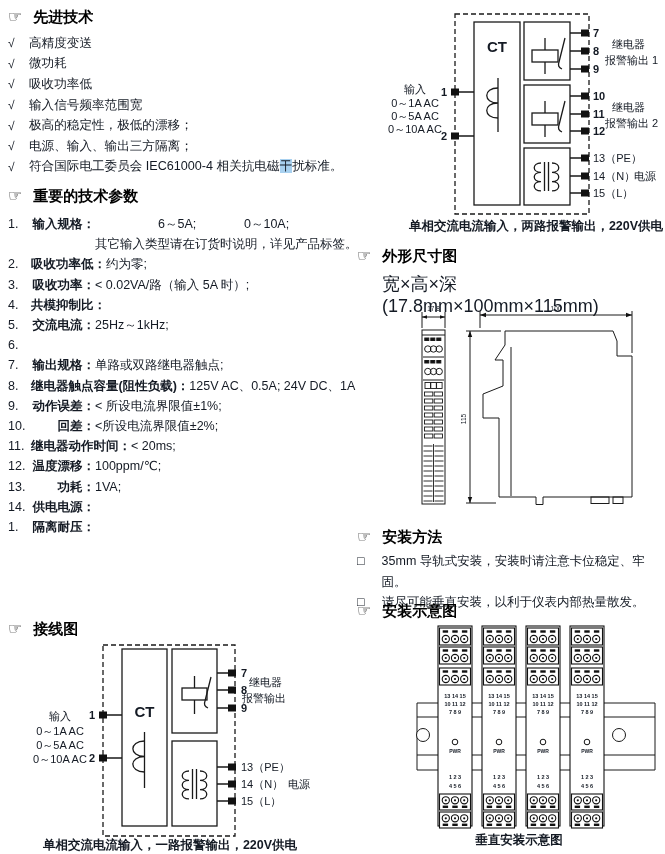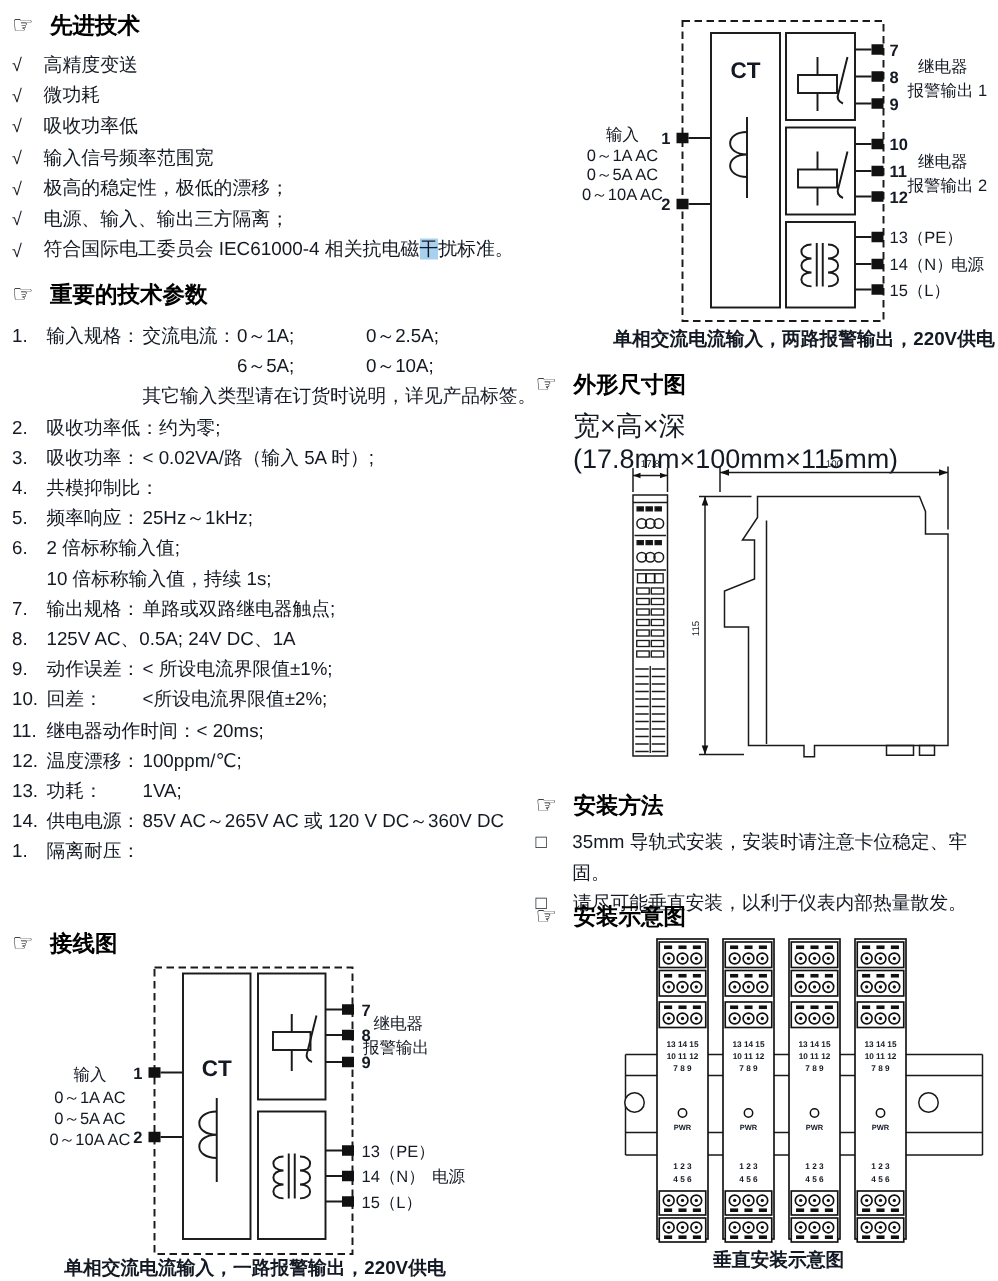--- a/index.html
+++ b/index.html
@@ -8,21 +8,21 @@
   .sec-h{position:absolute;display:flex;align-items:baseline;gap:11px;
          font-weight:bold;font-size:15px;color:#000;}
   .sec-h .hand{font-size:16px;font-family:"DejaVu Sans",sans-serif;}
   .features{position:absolute;left:8px;top:33px;font-size:12.6px;}
   .feat{display:flex;height:20.6px;align-items:center;}
   .feat .tick{width:21px;font-size:12px;}
   .hl{background:#a8d1f0;}
   .params{position:absolute;left:8px;top:214px;width:350px;font-size:12.5px;line-height:20.2px;}
   .prow{display:flex;}
   .pnum{width:23px;flex:none;}
-  .plabel{font-weight:normal;flex:none;min-width:64px;white-space:nowrap;}
+  .plabel{font-weight:bold;flex:none;min-width:64px;white-space:nowrap;text-align:right;}
   .pval{flex:1;}
   .rline{display:flex;}
   .rpre{width:63px;flex:none;}
   .rca{width:86px;flex:none;}
   .itext{position:absolute;font-size:18px;}
   .install-items{position:absolute;left:357px;top:551px;font-size:12.5px;line-height:20.5px;}
   .ii{display:flex;}
   .ii .bx{width:25px;}
   svg.diag{position:absolute;font-family:inherit;}
   svg text{fill:#141a24;}
@@ -72,25 +72,20 @@
     <span class="hand">☞</span>
     <span>重要的技术参数</span>
   </div>
 
   <div class="params">
     <div class="prow">
       <span class="pnum">1.</span>
       <span class="plabel">输入规格：</span>
       <div class="pval">
         <div class="rline">
-            <span class="rpre">交流电流：</span>
-            <span class="rca">0～1A;</span>
-            <span>0～2.5A;</span>
-          </div>
-        <div class="rline">
             <span class="rpre"></span>
             <span class="rca">6～5A;</span>
             <span>0～10A;</span>
           </div>
         <div>其它输入类型请在订货时说明，详见产品标签。</div>
       </div>
     </div>
     <div class="prow">
         <span class="pnum">2.</span>
         <span class="plabel">吸收功率低：</span>
@@ -100,37 +95,34 @@
         <span class="pnum">3.</span>
         <span class="plabel">吸收功率：</span>
         <span class="pval">&lt; 0.02VA/路（输入 5A 时）;</span>
       </div>
     <div class="prow">
         <span class="pnum">4.</span>
         <span class="plabel">共模抑制比：</span>
       </div>
     <div class="prow">
         <span class="pnum">5.</span>
-        <span class="plabel">频率响应：</span>
+        <span class="plabel">交流电流：</span>
         <span class="pval">25Hz～1kHz;</span>
       </div>
     <div class="prow">
       <span class="pnum">6.</span>
-      <div class="pval">
-        <div>2 倍标称输入值;</div>
-        <div>10 倍标称输入值，持续 1s;</div>
-      </div>
     </div>
     <div class="prow">
         <span class="pnum">7.</span>
         <span class="plabel">输出规格：</span>
         <span class="pval">单路或双路继电器触点;</span>
       </div>
     <div class="prow">
         <span class="pnum">8.</span>
+        <span class="plabel">继电器触点容量(阻性负载)：</span>
         <span class="pval">125V AC、0.5A; 24V DC、1A</span>
       </div>
     <div class="prow">
         <span class="pnum">9.</span>
         <span class="plabel">动作误差：</span>
         <span class="pval">&lt; 所设电流界限值±1%;</span>
       </div>
     <div class="prow">
         <span class="pnum">10.</span>
         <span class="plabel">回差：</span>
@@ -147,21 +139,20 @@
         <span class="pval">100ppm/℃;</span>
       </div>
     <div class="prow">
         <span class="pnum">13.</span>
         <span class="plabel">功耗：</span>
         <span class="pval">1VA;</span>
       </div>
     <div class="prow">
         <span class="pnum">14.</span>
         <span class="plabel">供电电源：</span>
-        <span class="pval">85V AC～265V AC 或 120 V DC～360V DC</span>
       </div>
     <div class="prow">
       <span class="pnum">1.</span>
       <span class="plabel">隔离耐压：</span>
     </div>
   </div>
 
   <div class="sec-h" style="left:8px;top:619px">
     <span class="hand">☞</span>
     <span>接线图</span>

